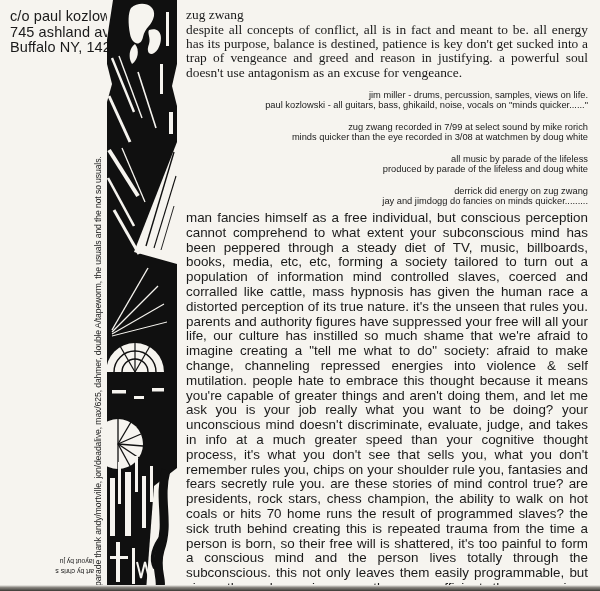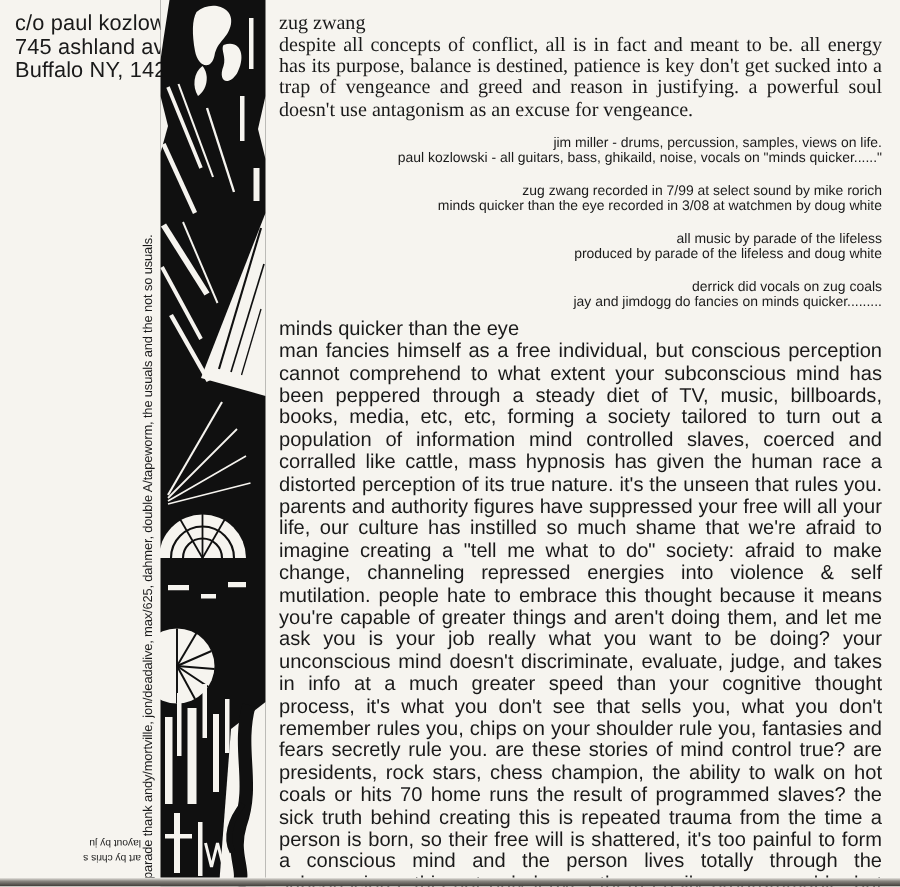--- a/index.html
+++ b/index.html
@@ -150,25 +150,24 @@
     </div>
     <div class="credit-group">
       <div>zug zwang recorded in 7/99 at select sound by mike rorich</div>
       <div>minds quicker than the eye recorded in 3/08 at watchmen by doug white</div>
     </div>
     <div class="credit-group">
       <div>all music by parade of the lifeless</div>
       <div>produced by parade of the lifeless and doug white</div>
     </div>
     <div class="credit-group">
-      <div>derrick did vocals on zug coals</div>
+      <div>derrick did energy on zug zwang</div>
       <div>jay and jimdogg do fancies on minds quicker.........</div>
     </div>
   </div>
 
   <div class="col minds-block">
-    <div class="heading">minds quicker than the eye</div>
     <div class="para">man fancies himself as a free individual, but conscious perception cannot comprehend to what extent your subconscious mind has been peppered through a steady diet of TV, music, billboards, books, media, etc, etc, forming a society tailored to turn out a population of information mind controlled slaves, coerced and corralled like cattle, mass hypnosis has given the human race a distorted perception of its true nature. it's the unseen that rules you. parents and authority figures have suppressed your free will all your life, our culture has instilled so much shame that we're afraid to imagine creating a "tell me what to do" society: afraid to make change, channeling repressed energies into violence &amp; self mutilation. people hate to embrace this thought because it means you're capable of greater things and aren't doing them, and let me ask you is your job really what you want to be doing? your unconscious mind doesn't discriminate, evaluate, judge, and takes in info at a much greater speed than your cognitive thought process, it's what you don't see that sells you, what you don't remember rules you, chips on your shoulder rule you, fantasies and fears secretly rule you. are these stories of mind control true? are presidents, rock stars, chess champion, the ability to walk on hot coals or hits 70 home runs the result of programmed slaves? the sick truth behind creating this is repeated trauma from the time a person is born, so their free will is shattered, it's too painful to form a conscious mind and the person lives totally through the subconscious. this not only leaves them easily programmable,  but since the subconscious greatly more efficient than conscious thought, a victim can perform physical and mental feats otherwise deemed impossible.</div>
   </div>
 
   <div class="bottom-edge"></div>
 
 </div>
 
 </body></html>

